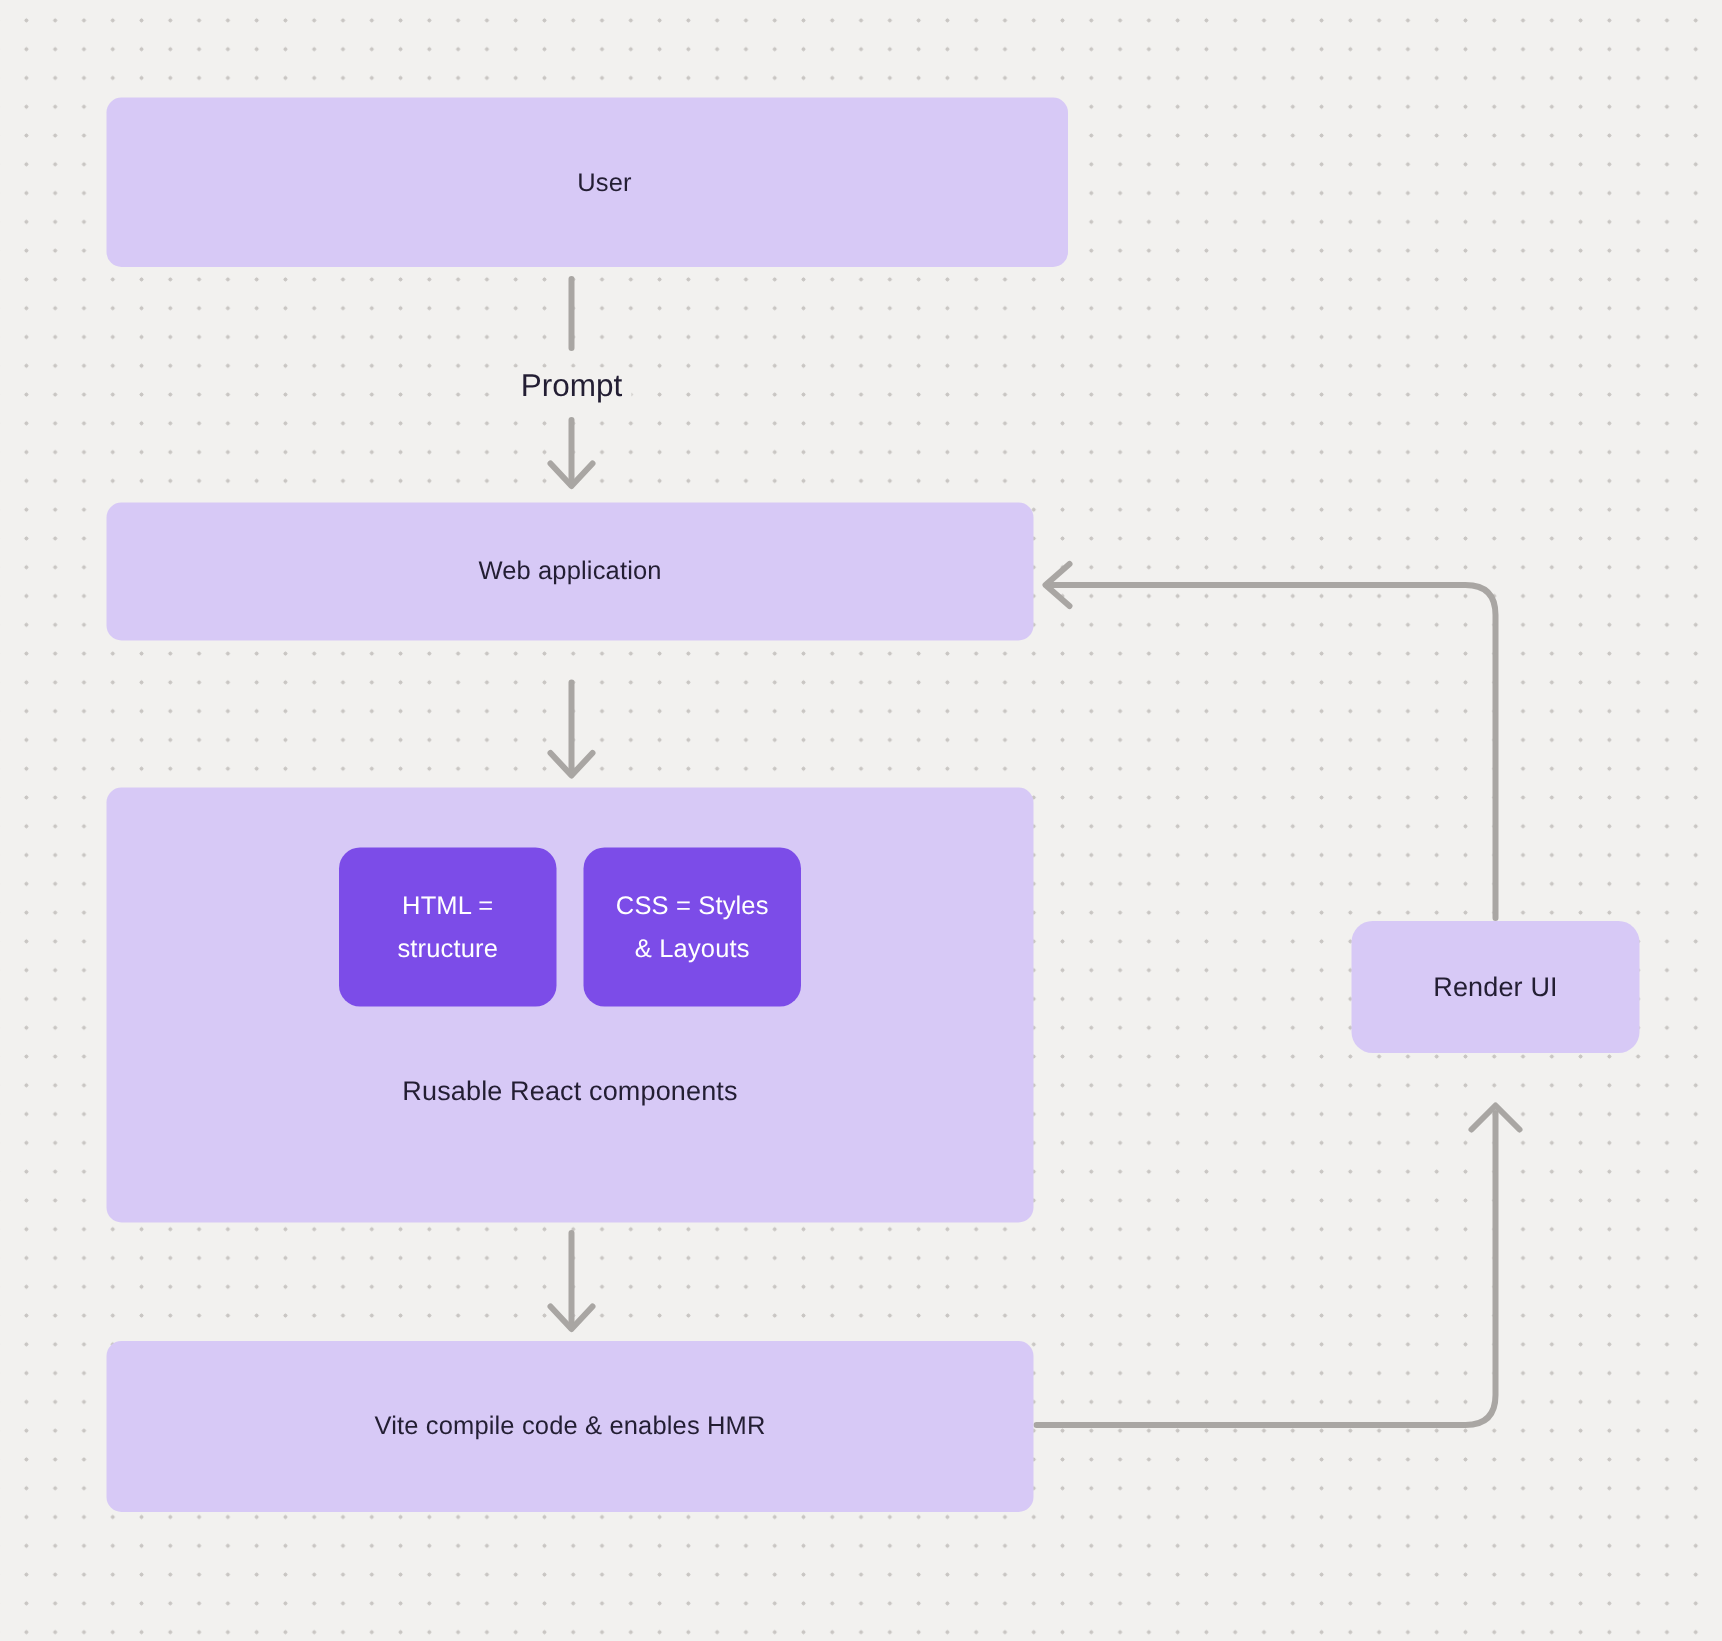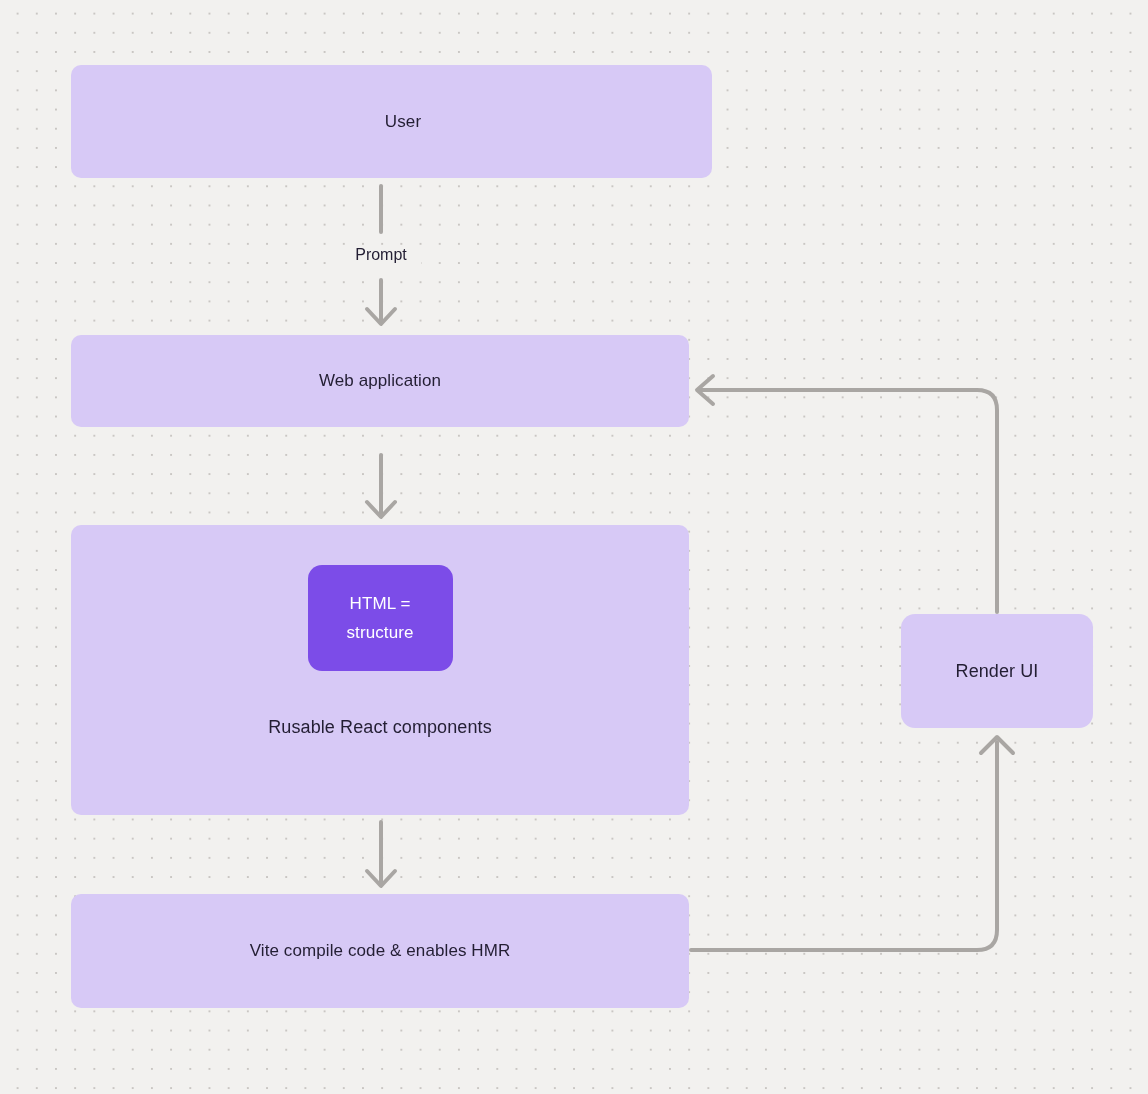--- a/index.html
+++ b/index.html
@@ -23,21 +23,21 @@
     align-items: center;
     justify-content: center;
     font-size: 17px;
     letter-spacing: 0.1px;
   }
   #node-user   { left: 71px;  top: 65px;  width: 618px; height: 113px; padding-left: 23px; }
   #node-webapp { left: 71px;  top: 335px; width: 618px; height: 92px; }
   #node-group  { left: 71px;  top: 525px; width: 618px; height: 290px;
                  flex-direction: column; justify-content: flex-start; }
   #node-vite   { left: 71px;  top: 894px; width: 618px; height: 114px; }
-  #node-render { left: 901px; top: 614px; width: 192px; height: 114px;
+  #node-render { left: 901px; top: 614px; width: 192px; height: 88px;
                  border-radius: 14px; font-size: 18px; }
   .chip-row { display: flex; gap: 18px; margin-top: 40px; }
   .chip {
     width: 145px; height: 106px;
     background: var(--accent-fill, #7c4ce8);
     border-radius: 14px;
     color: var(--accent-text, #ffffff);
     display: flex; flex-direction: column;
     align-items: center; justify-content: center;
     font-size: 17px; line-height: 29px; text-align: center;
@@ -48,21 +48,21 @@
     fill: none;
     stroke: var(--connector, #a9a6a3);
     stroke-width: 4;
     stroke-linecap: round;
     stroke-linejoin: round;
   }
   .wire-label {
     position: absolute;
     left: 341px; top: 245px; width: 80px;
     text-align: center;
-    font-size: 16px;
+    font-size: 21px;
     padding: 1px 0 3px;
     background: var(--background, #f2f1ef);
   }
 </style>
 </head>
 <body>
 
 <div class="canvas">
 
   <svg class="svg-layer" viewBox="0 0 1148 1094">
@@ -93,20 +93,24 @@
   <div class="node" id="node-webapp">
     <span>Web application</span>
   </div>
 
   <div class="node" id="node-group">
     <div class="chip-row">
       <div class="chip">
         <span>HTML =</span>
         <span>structure</span>
       </div>
+      <div class="chip">
+        <span>CSS = Styles</span>
+        <span>&amp; Layouts</span>
+      </div>
     </div>
     <div class="group-caption">Rusable React components</div>
   </div>
 
   <div class="node" id="node-vite">
     <span>Vite compile code &amp; enables HMR</span>
   </div>
 
   <div class="node" id="node-render">
     <span>Render UI</span>

